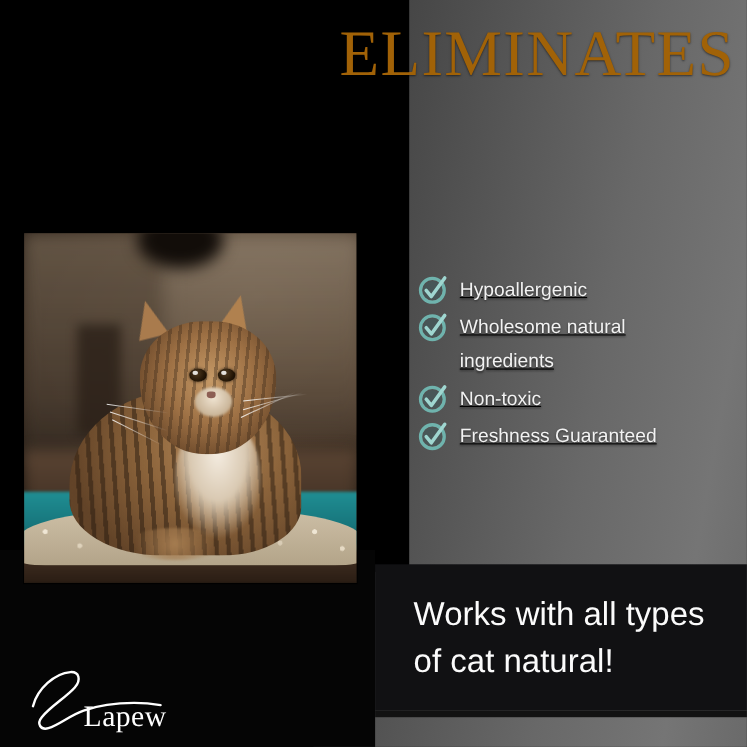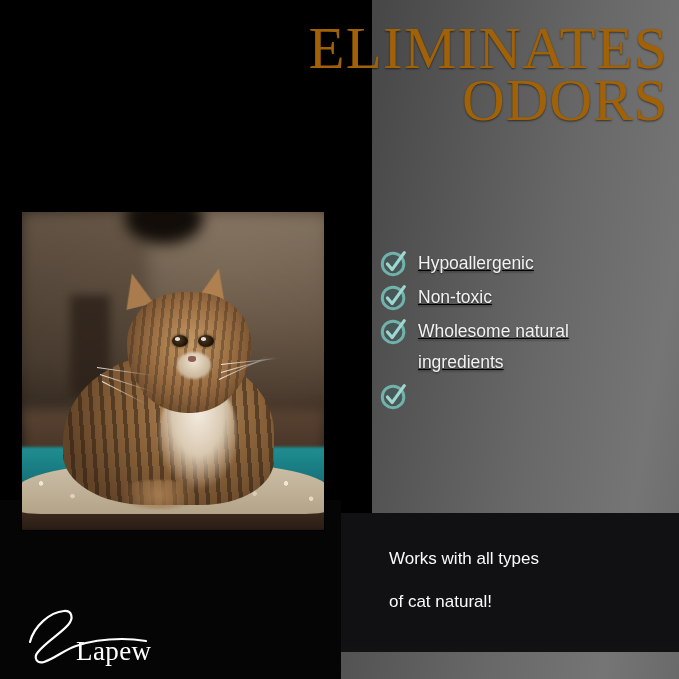--- a/index.html
+++ b/index.html
@@ -206,23 +206,23 @@
   
   .callout {
     position:absolute;
     left:341px; top:513px; width:338px; height:133px;
     background:#111113;
     z-index:7;
     display:flex; align-items:center;
   }
   .callout-text {
     color:#fbfbfb;
-    font-size:17px;
+    font-size:30px;
     line-height:43px;
-    padding-left:48px;
+    padding-left:35px;
     padding-right:14px;
   }
 
   
   .logo {
     position:absolute;
     left:24px; top:606px; width:135px; height:62px;
     z-index:8;
   }
   .logo-word {
@@ -240,21 +240,20 @@
 
 <div class="ad">
 
   <div class="gray-panel"></div>
   <div class="black-wedge"></div>
   <div class="black-col"></div>
   <div class="black-col-lower"></div>
 
   <div class="headline">
     <span class="l1">ELIMINATES</span>
-    <span class="l3">ODORS</span>
   </div>
 
   <div class="photo">
     <div class="ph-bg"></div>
     <div class="ph-wallA"></div>
     <div class="ph-wallB"></div>
     <div class="ph-doorframe"></div>
     <div class="ph-darkspot"></div>
     <div class="ph-floor"></div>
     <div class="ph-box"></div>
@@ -296,42 +295,43 @@
     </div>
 
     <div class="b-row">
       <span class="b-icon">
         <svg viewBox="0 0 32 32" width="30" height="30">
           <circle cx="15" cy="17" r="11.5" fill="none" stroke="#6fb3ad" stroke-width="3.2"></circle>
           <circle cx="15" cy="17" r="9" fill="#3f5b5c" opacity=".55"></circle>
           <path d="M9 17 L14 23 L27 5" fill="none" stroke="#9fd6d0" stroke-width="3.4" stroke-linecap="round" stroke-linejoin="round"></path>
         </svg>
       </span>
-      <span class="b-text">Non-toxic</span>
+      <span class="b-text" style="max-width:225px;">Wholesome natural ingredients</span>
     </div>
 
     <div class="b-row">
       <span class="b-icon">
         <svg viewBox="0 0 32 32" width="30" height="30">
           <circle cx="15" cy="17" r="11.5" fill="none" stroke="#6fb3ad" stroke-width="3.2"></circle>
           <circle cx="15" cy="17" r="9" fill="#3f5b5c" opacity=".55"></circle>
           <path d="M9 17 L14 23 L27 5" fill="none" stroke="#9fd6d0" stroke-width="3.4" stroke-linecap="round" stroke-linejoin="round"></path>
         </svg>
       </span>
-      <span class="b-text" style="max-width:225px;">Wholesome natural ingredients</span>
+      <span class="b-text">Non-toxic</span>
     </div>
 
     <div class="b-row">
       <span class="b-icon">
         <svg viewBox="0 0 32 32" width="30" height="30">
           <circle cx="15" cy="17" r="11.5" fill="none" stroke="#6fb3ad" stroke-width="3.2"></circle>
           <circle cx="15" cy="17" r="9" fill="#3f5b5c" opacity=".55"></circle>
           <path d="M9 17 L14 23 L27 5" fill="none" stroke="#9fd6d0" stroke-width="3.4" stroke-linecap="round" stroke-linejoin="round"></path>
         </svg>
       </span>
+      <span class="b-text">Freshness Guaranteed</span>
     </div>
 
   </div>
 
   <div class="callout">
     <div class="callout-text">
       <span>Works with all types</span><br>
       <span>of cat natural!</span>
     </div>
   </div>

